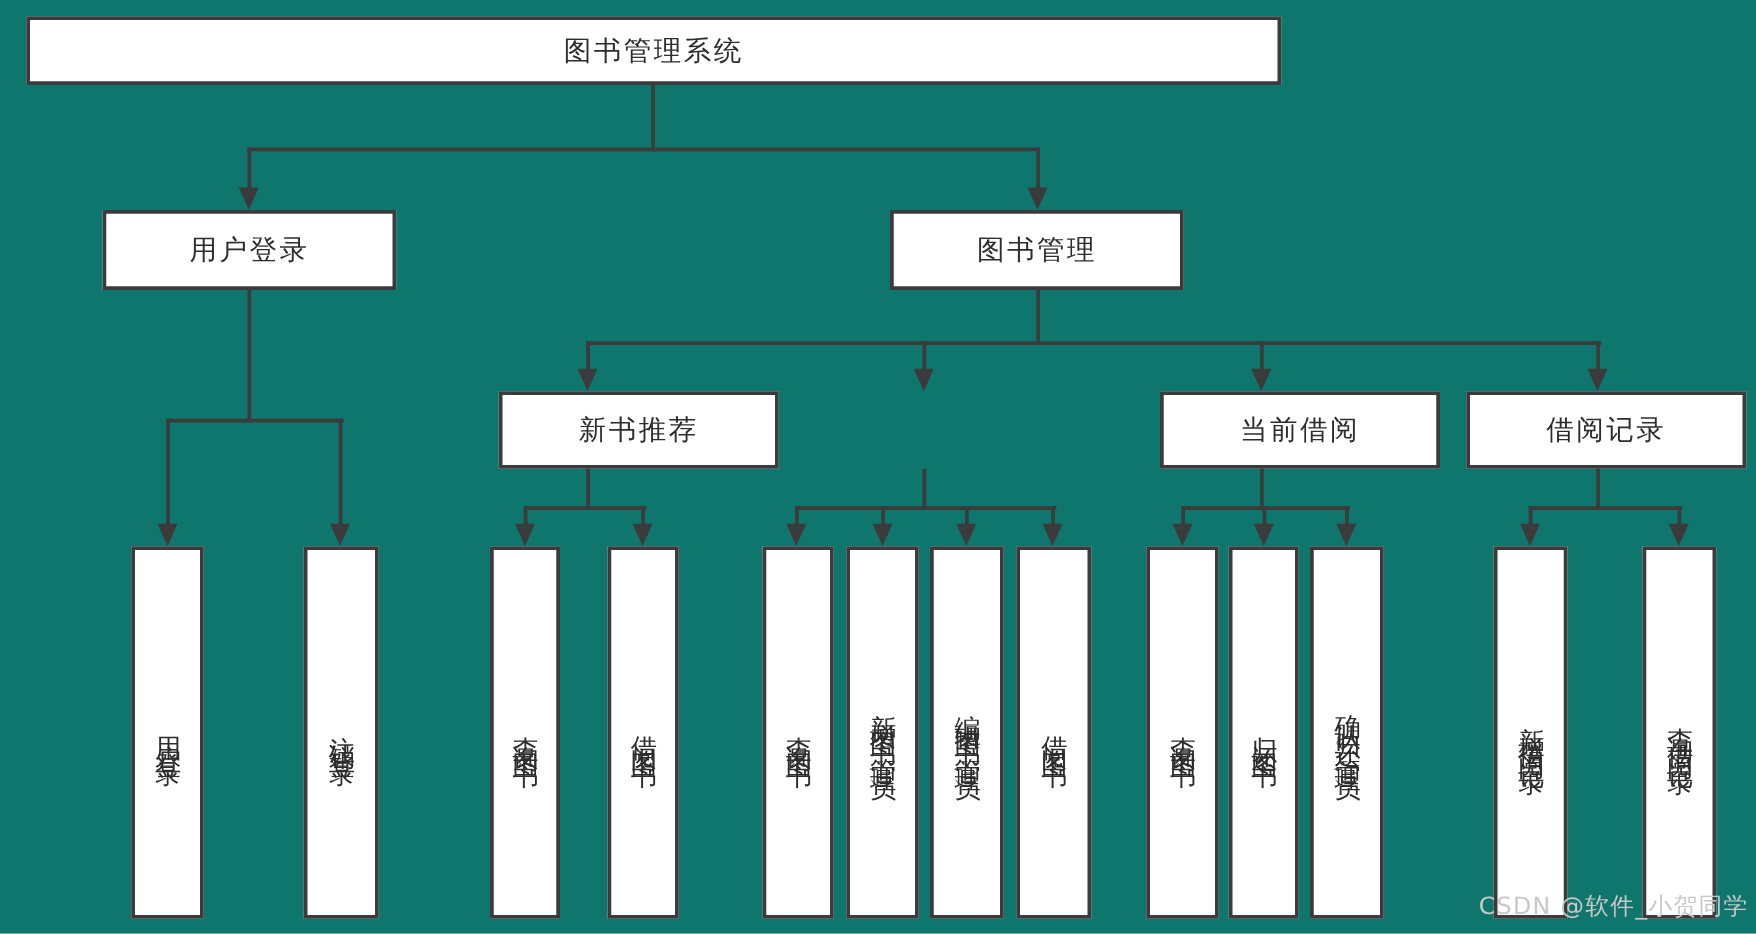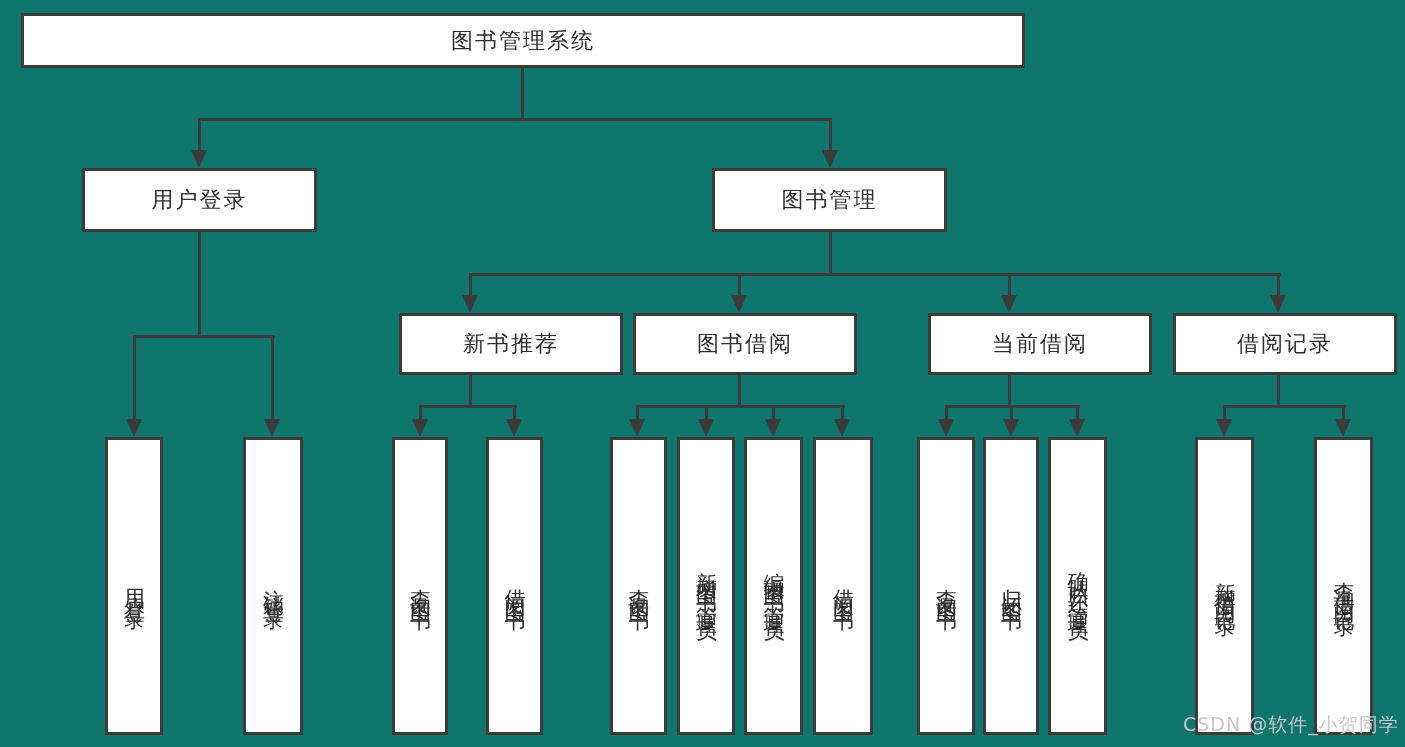--- a/index.html
+++ b/index.html
@@ -69,23 +69,20 @@
   <div class="ah" style="left:462px;top:295px;"></div>
   <div class="v" style="left:738px;top:273px;height:25px;"></div>
   <div class="ah" style="left:731px;top:295px;"></div>
   <div class="v" style="left:1008px;top:273px;height:25px;"></div>
   <div class="ah" style="left:1001px;top:295px;"></div>
   <div class="v" style="left:1277px;top:273px;height:25px;"></div>
   <div class="ah" style="left:1270px;top:295px;"></div>
 
   <div class="node" style="left:363px;top:313px;width:224px;height:62px;margin-left:36px;">
     <span>新书推荐</span>
-  </div>
-  <div class="node" style="left:633px;top:313px;width:224px;height:62px;">
-    <span>图书借阅</span>
   </div>
   <div class="node" style="left:928px;top:313px;width:224px;height:62px;">
     <span>当前借阅</span>
   </div>
   <div class="node" style="left:1173px;top:313px;width:224px;height:62px;">
     <span>借阅记录</span>
   </div>
 
   <div class="v" style="left:469px;top:375px;height:33px;"></div>
   <div class="h" style="left:419px;top:405px;width:98px;"></div>

